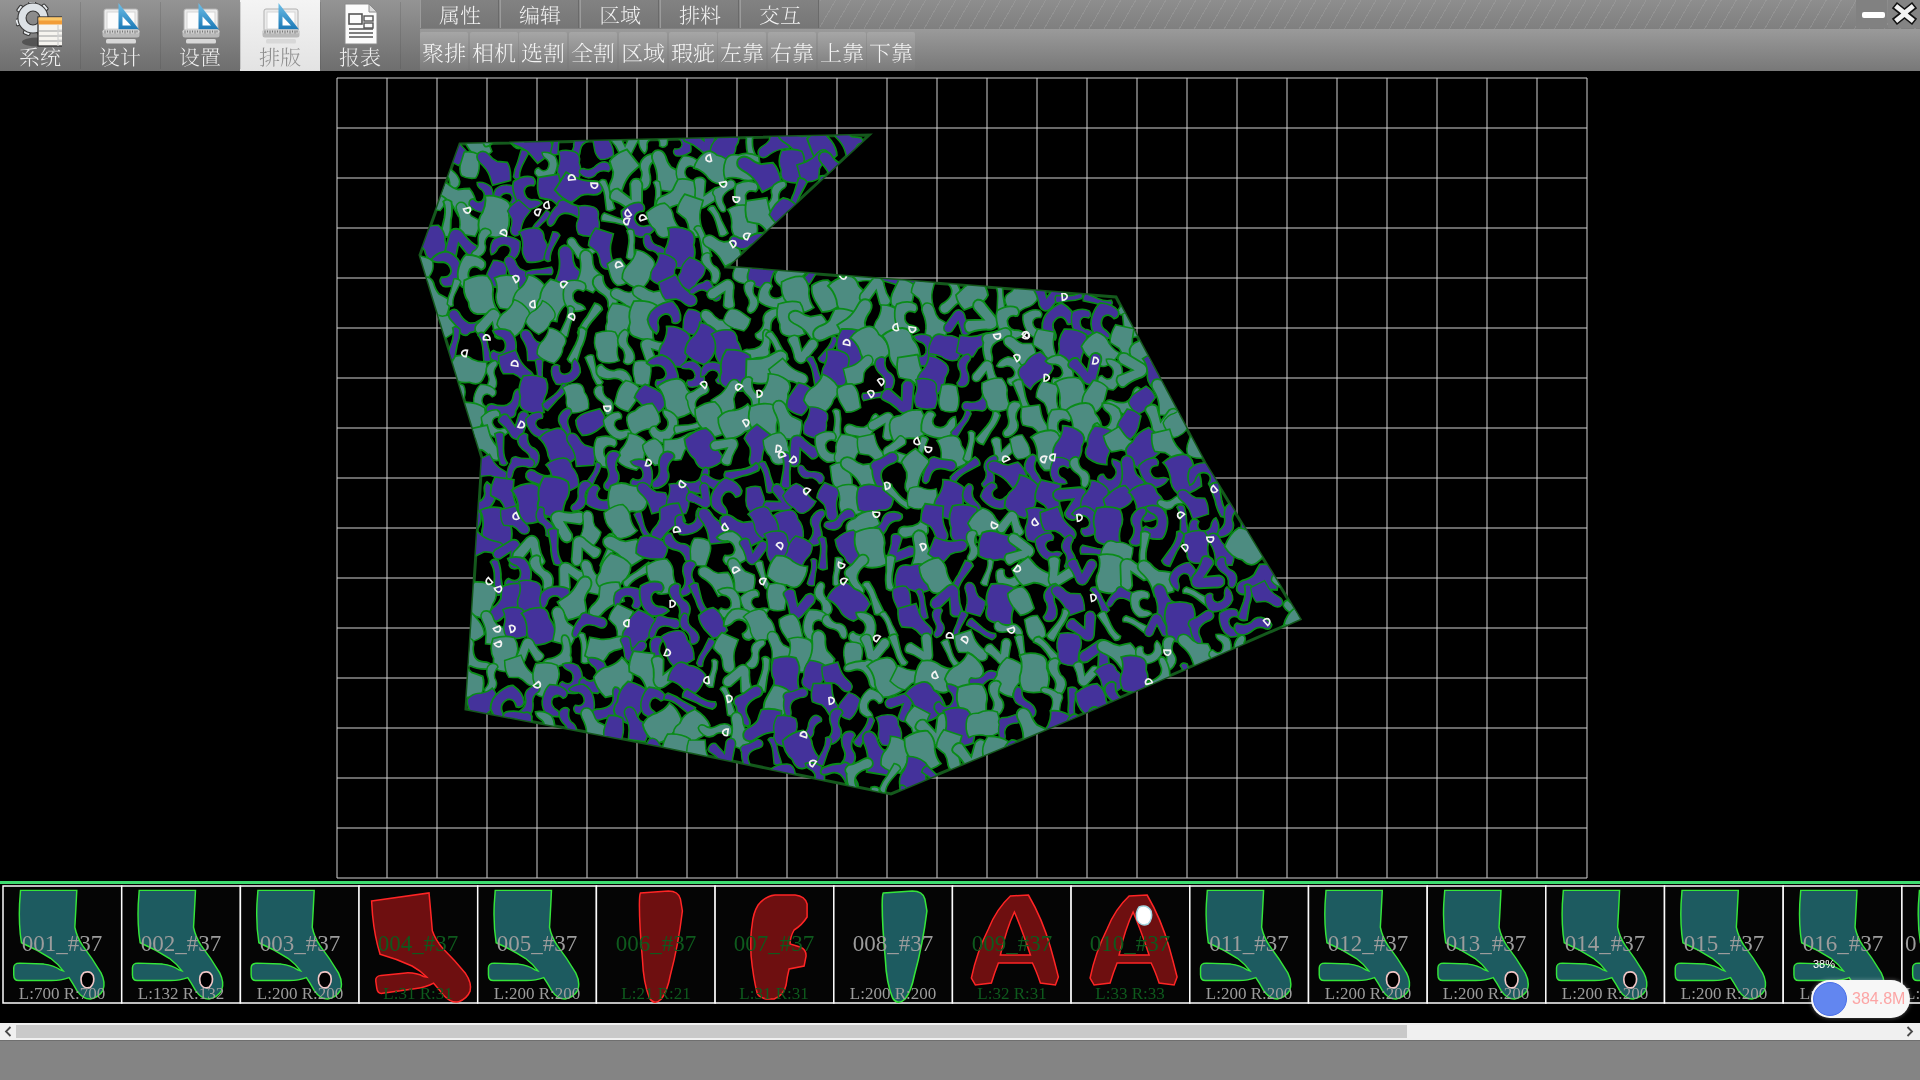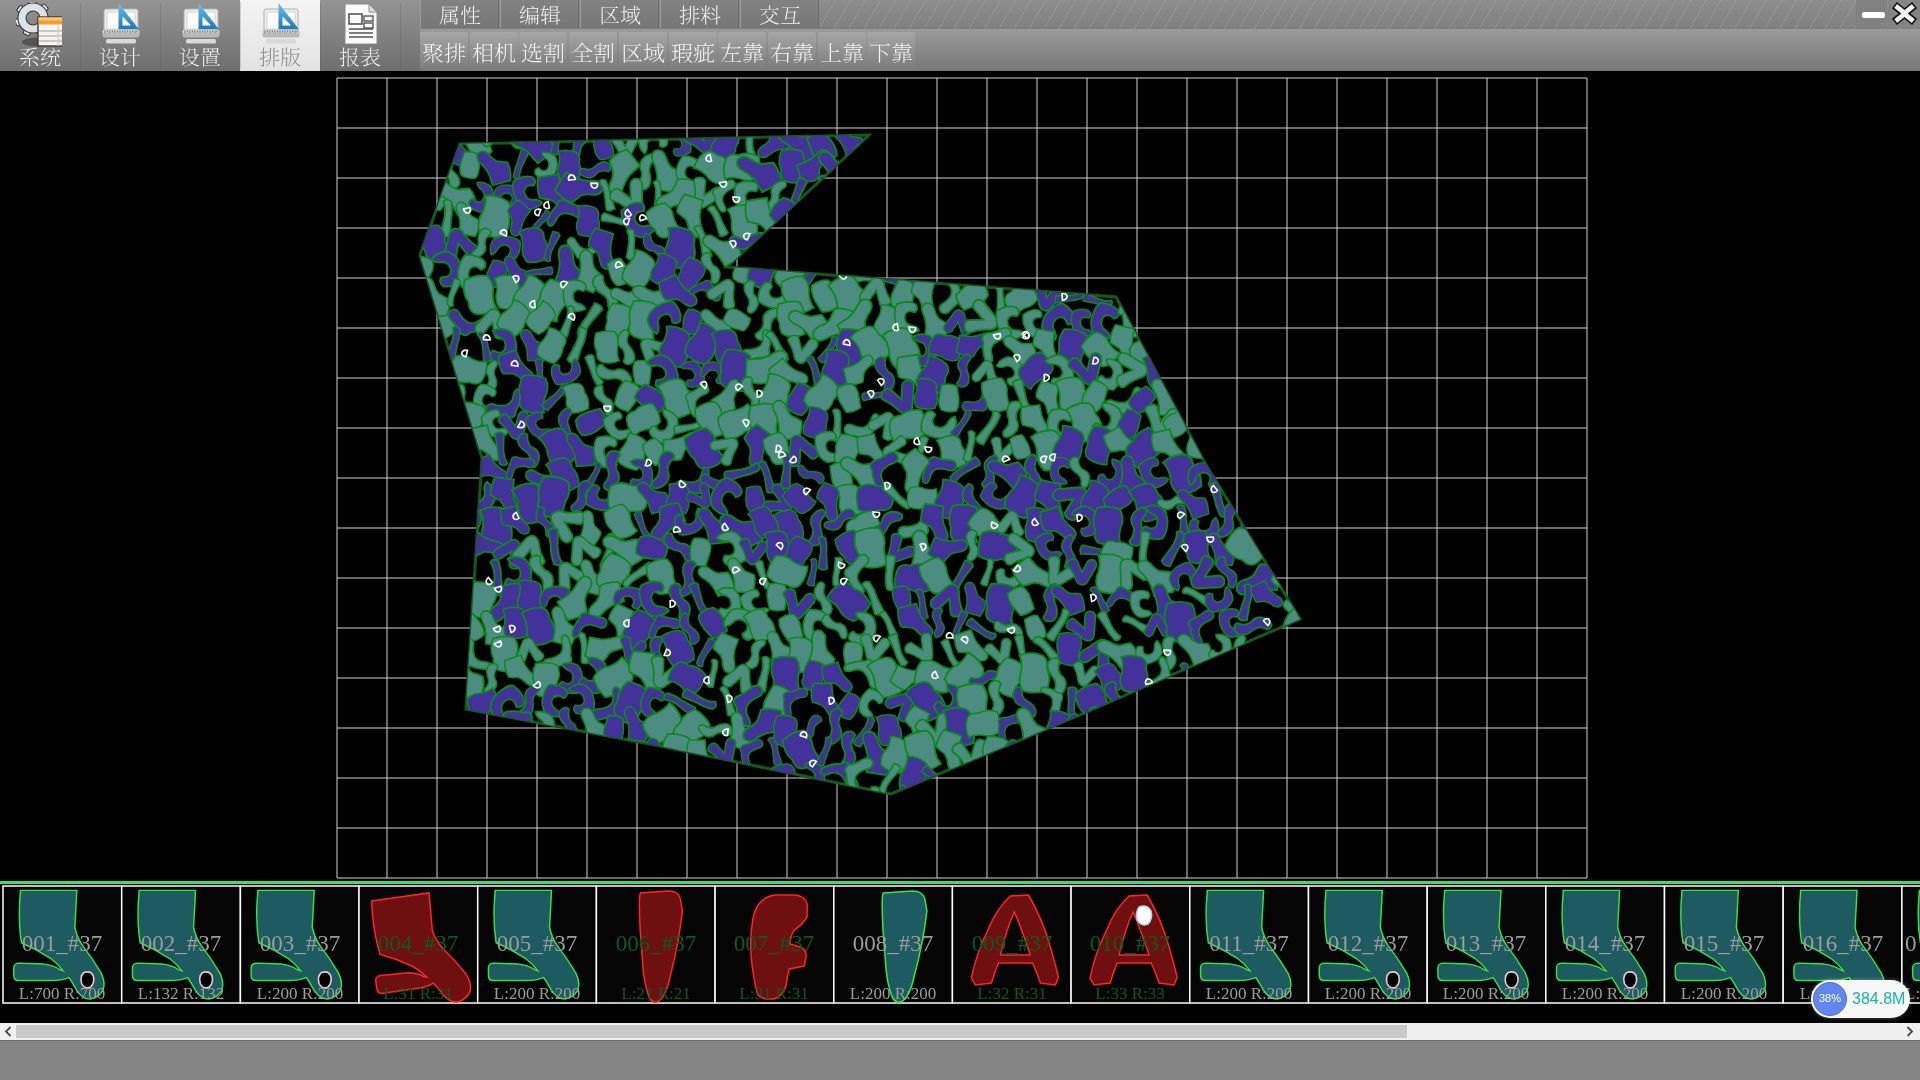--- a/index.html
+++ b/index.html
@@ -1080,13 +1080,13 @@
 <div style="position:absolute;left:16px;top:1025px;width:1391px;height:13px;background:#c9c9c9"></div>
 <svg style="position:absolute;left:4px;top:1026px" width="8" height="11" viewBox="0 0 8 11">
     <path d="M6.5,1 L2,5.5 L6.5,10" fill="none" stroke="#4a4a4a" stroke-width="1.8"></path>
   </svg>
 <svg style="position:absolute;left:1906px;top:1026px" width="8" height="11" viewBox="0 0 8 11">
     <path d="M1.5,1 L6,5.5 L1.5,10" fill="none" stroke="#4a4a4a" stroke-width="1.8"></path>
   </svg>
 <div style="position:absolute;left:0;top:1040px;width:1920px;height:40px;background:#848484;border-top:1px solid #6f6f6f;box-sizing:border-box"></div>
 <div style="position:absolute;left:1811px;top:980px;width:99px;height:38px;background:#f7f7f7;border-radius:19px;box-shadow:0 0 4px rgba(255,255,255,.35)"></div>
 <div style="position:absolute;left:1813px;top:982px;width:34px;height:34px;background:#6286f0;border:1.6px solid #4a6fe8;border-radius:50%;box-sizing:border-box"></div>
-<div style="position:absolute;left:1813px;top:981px;width:34px;height:34px;text-align:center;color:#fff;font:11px/34px 'Liberation Sans',sans-serif">38%</div>
-<div style="position:absolute;left:1852px;top:980px;width:58px;height:38px;color:#14b8a6;font:16px/38px 'Liberation Sans',sans-serif">384.8M</div>
+<div style="position:absolute;left:1813px;top:947px;width:34px;height:34px;color:#fff;font:11px/34px 'Liberation Sans',sans-serif">38%</div>
+<div style="position:absolute;left:1852px;top:980px;width:58px;height:38px;color:#fca5a5;font:16px/38px 'Liberation Sans',sans-serif">384.8M</div>
 </body></html>

